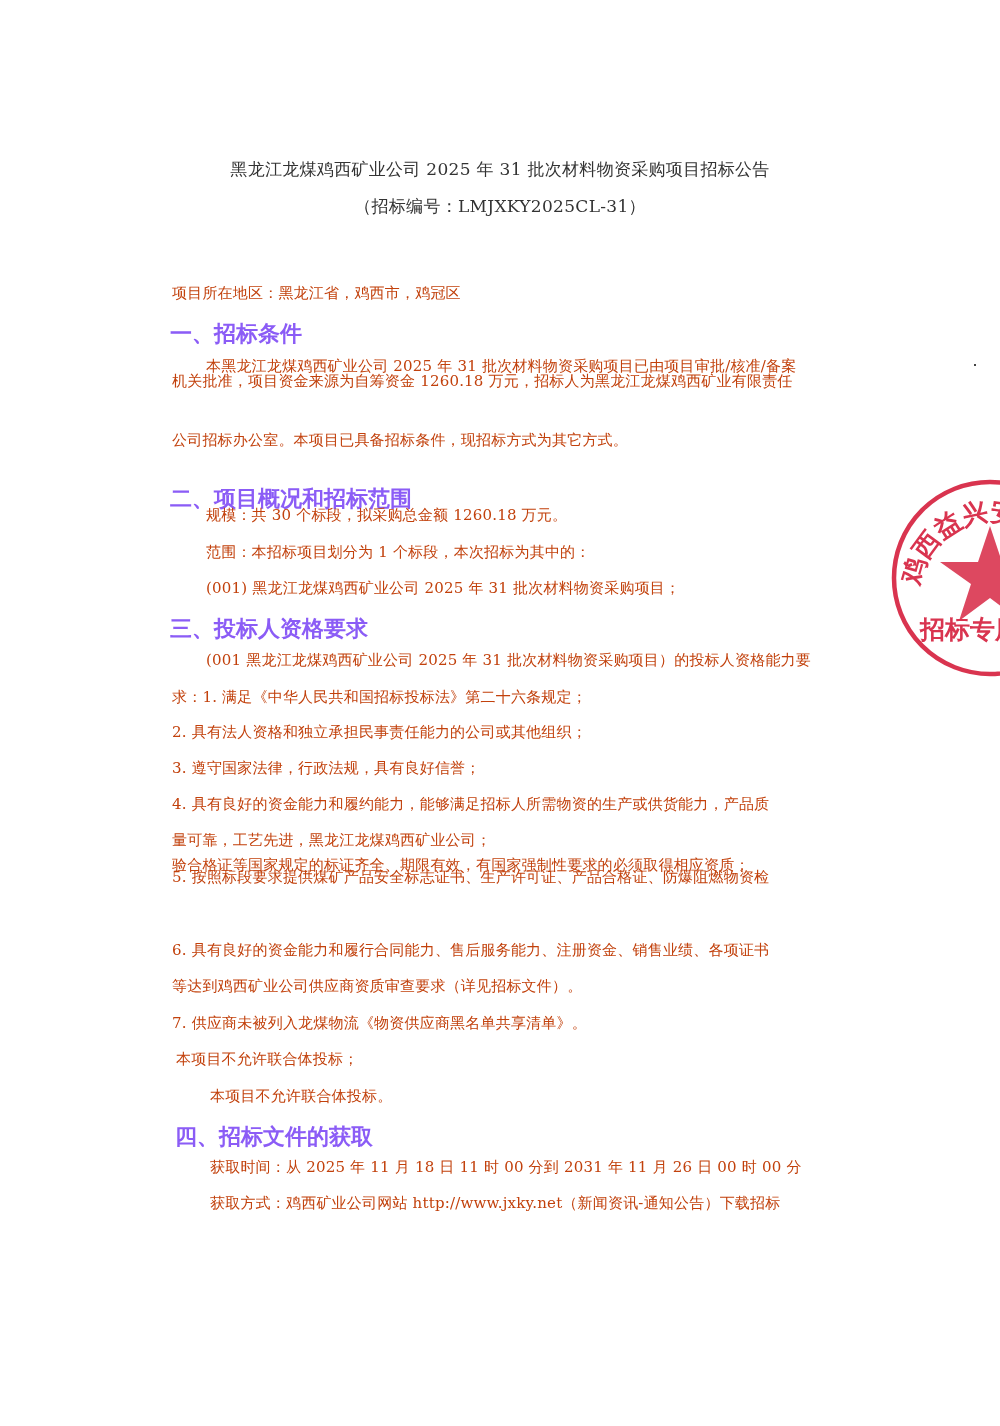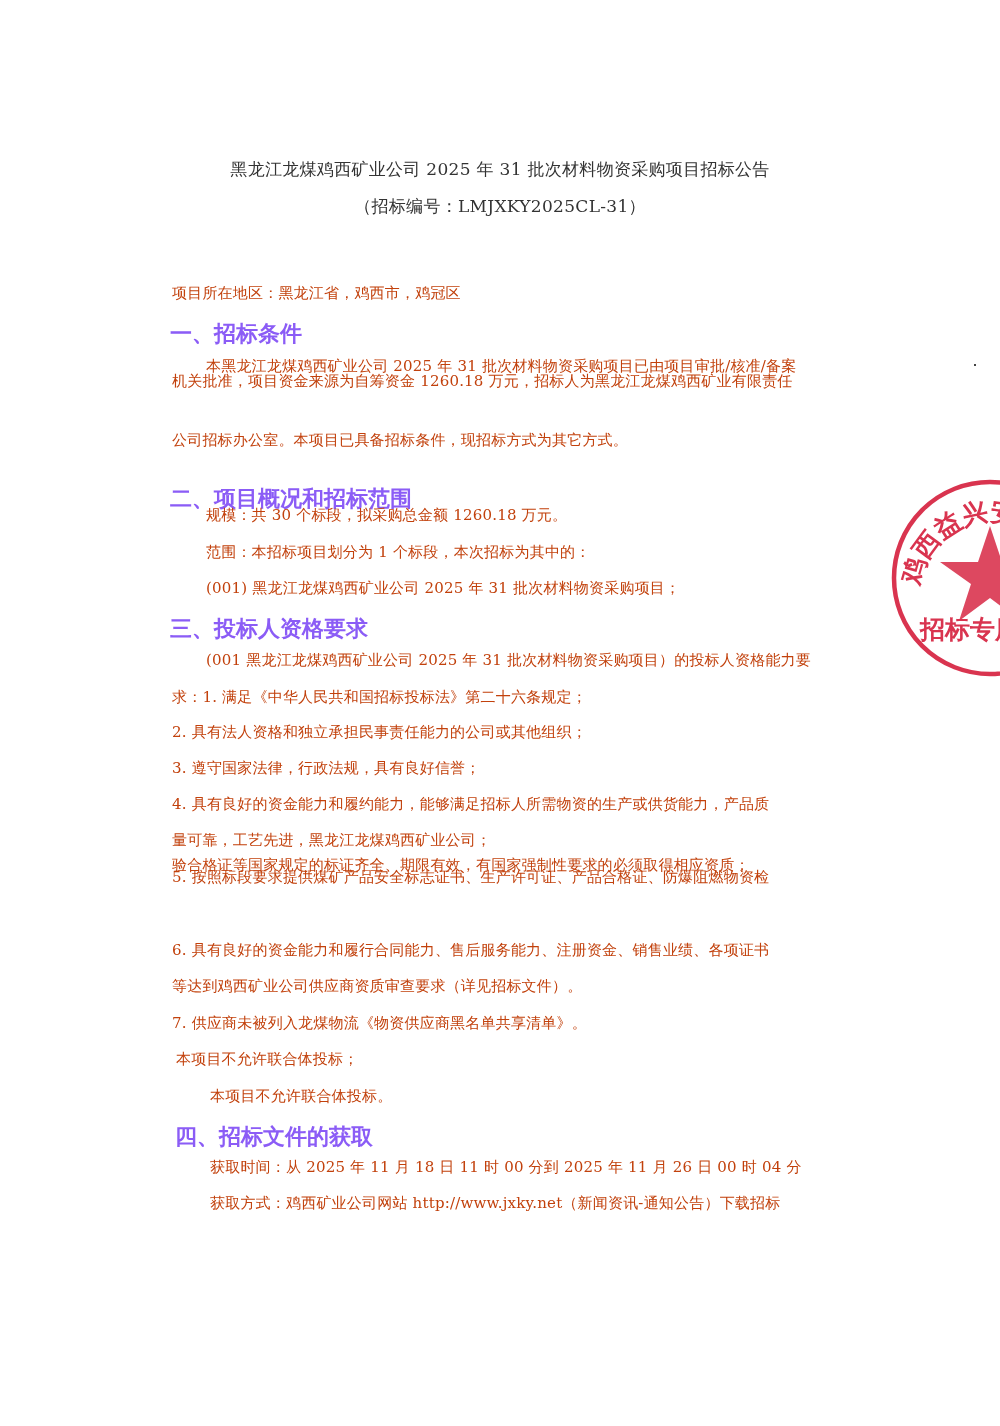--- a/index.html
+++ b/index.html
@@ -55,21 +55,21 @@
   <div class="line" style="top:831px;">量可靠，工艺先进，黑龙江龙煤鸡西矿业公司；</div>
   <div class="line" style="top:868px;">5. 按照标段要求提供煤矿产品安全标志证书、生产许可证、产品合格证、防爆阻燃物资检</div>
   <div class="line" style="top:856px;">验合格证等国家规定的标证齐全、期限有效，有国家强制性要求的必须取得相应资质；</div>
   <div class="line" style="top:941px;">6. 具有良好的资金能力和履行合同能力、售后服务能力、注册资金、销售业绩、各项证书</div>
   <div class="line" style="top:977px;">等达到鸡西矿业公司供应商资质审查要求（详见招标文件）。</div>
   <div class="line" style="top:1014px;">7. 供应商未被列入龙煤物流《物资供应商黑名单共享清单》。</div>
   <div class="line" style="top:1050px; left:176px;">本项目不允许联合体投标；</div>
   <div class="line indent" style="top:1087px; left:210px;">本项目不允许联合体投标。</div>
 
   <div class="heading" style="top:1122px; left:175px;">四、招标文件的获取</div>
-  <div class="line indent" style="top:1158px; left:210px;">获取时间：从 2025 年 11 月 18 日 11 时 00 分到 2025 年 11 月 26 日 00 时 04 分</div>
+  <div class="line indent" style="top:1158px; left:210px;">获取时间：从 2025 年 11 月 18 日 11 时 00 分到 2031 年 11 月 26 日 00 时 00 分</div>
   <div class="line indent" style="top:1194px; left:210px;text-align:center;">获取方式：鸡西矿业公司网站 http://www.jxky.net（新闻资讯-通知公告）下载招标</div>
 
   <div class="dot"></div>
 
   <svg class="seal" viewBox="0 0 200 200">
     <defs>
       <path id="sealTopArc" d="M 30 108 A 72 72 0 0 1 170 92" fill="none"></path>
       <path id="sealBottomArc" d="M 38 135 A 72 72 0 0 0 162 135" fill="none"></path>
     </defs>
     <circle cx="100" cy="100" r="96" fill="none" stroke="#d9344f" stroke-width="4.5"></circle>

